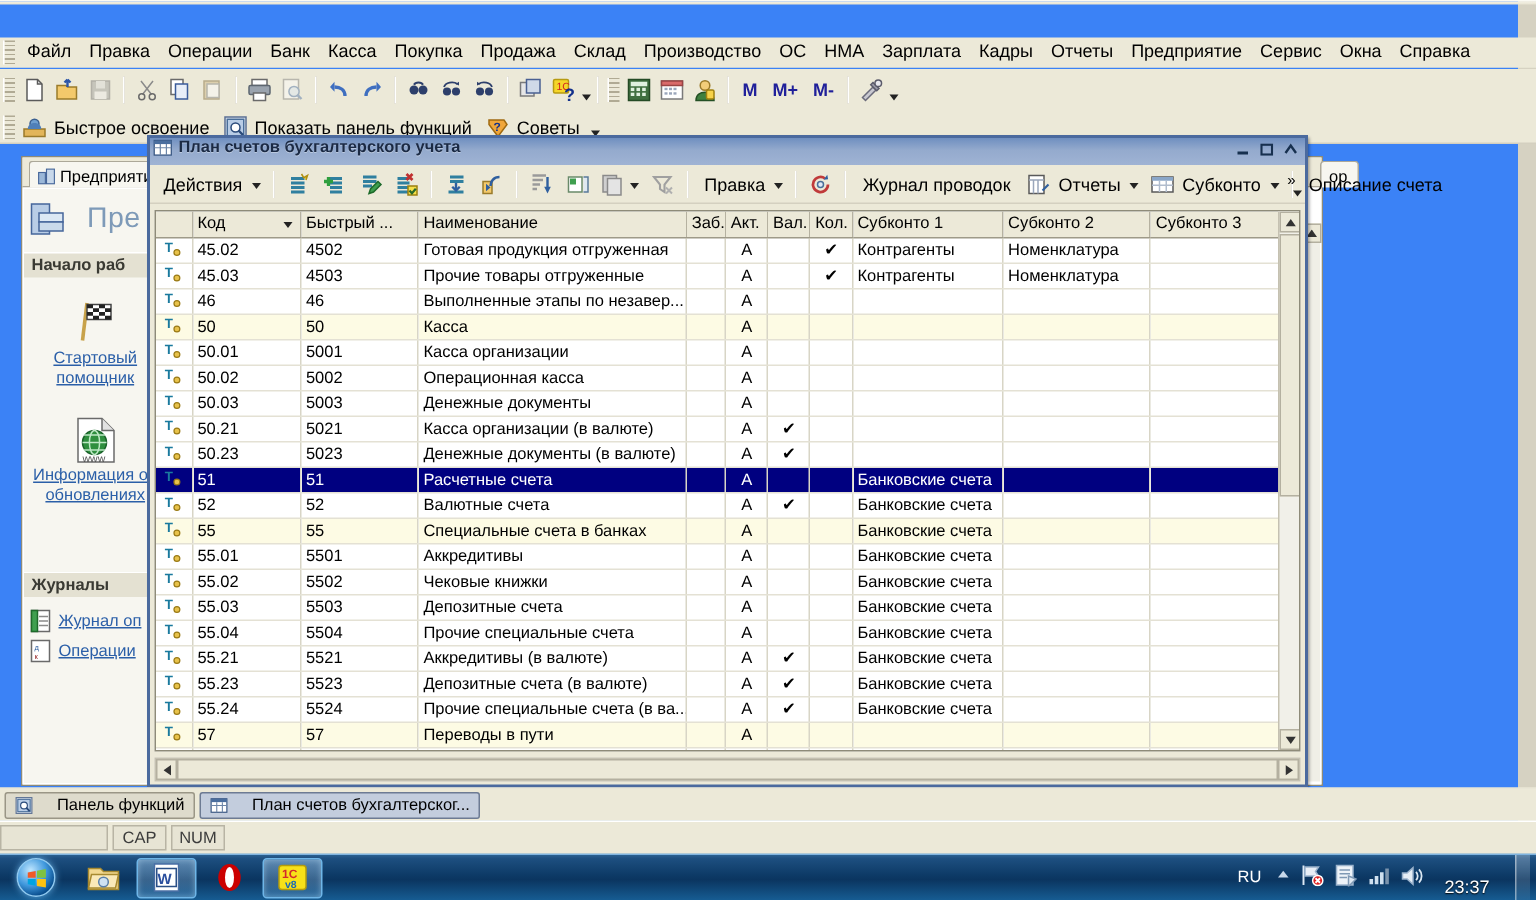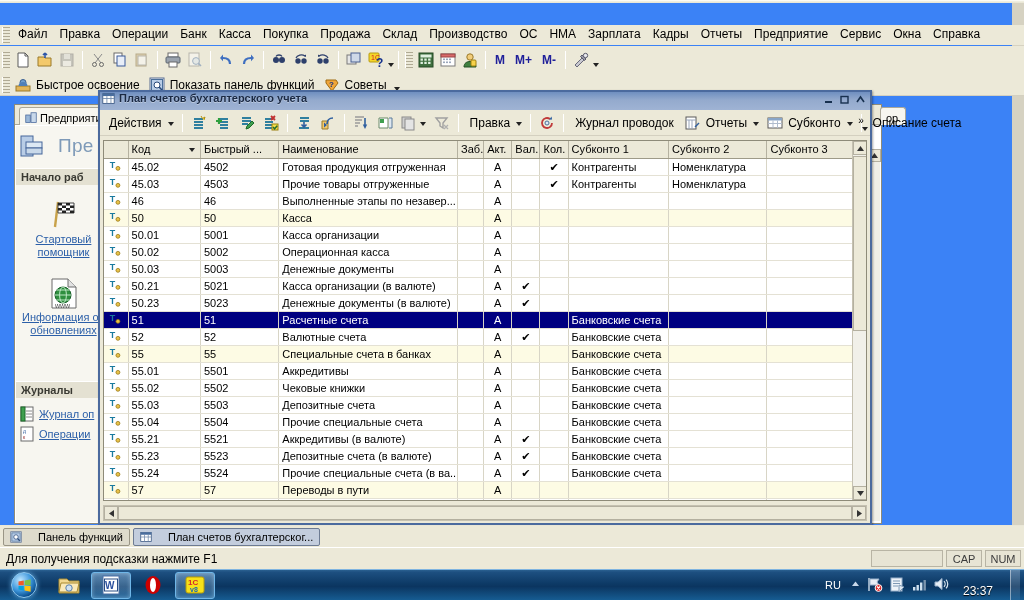--- a/index.html
+++ b/index.html
@@ -1219,21 +1219,20 @@
         <svg class="ic" style="width:12px;height:12px" viewBox="0 0 16 16">
             <rect x="1" y="2" width="14" height="12" fill="#fff" stroke="#33527f"></rect>
             <rect x="1" y="2" width="14" height="3" fill="#4a6e9e"></rect>
             <path d="M1 8h14M6 5v9M11 5v9" stroke="#6d86a8"></path>
           </svg>
         <span>План счетов бухгалтерског...</span>
       </div>
     </div>
 
     <div class="statusbar">
-      <span class="sb-msg">Для получения подсказки нажмите F1</span>
       <span class="sb-cell"></span>
       <span class="sb-ind">CAP</span>
       <span class="sb-ind">NUM</span>
     </div>
   </div>
 
   <div class="taskbar">
     <div class="startorb">
       <div class="orb">
         <svg width="15" height="15" viewBox="0 0 15 15">

